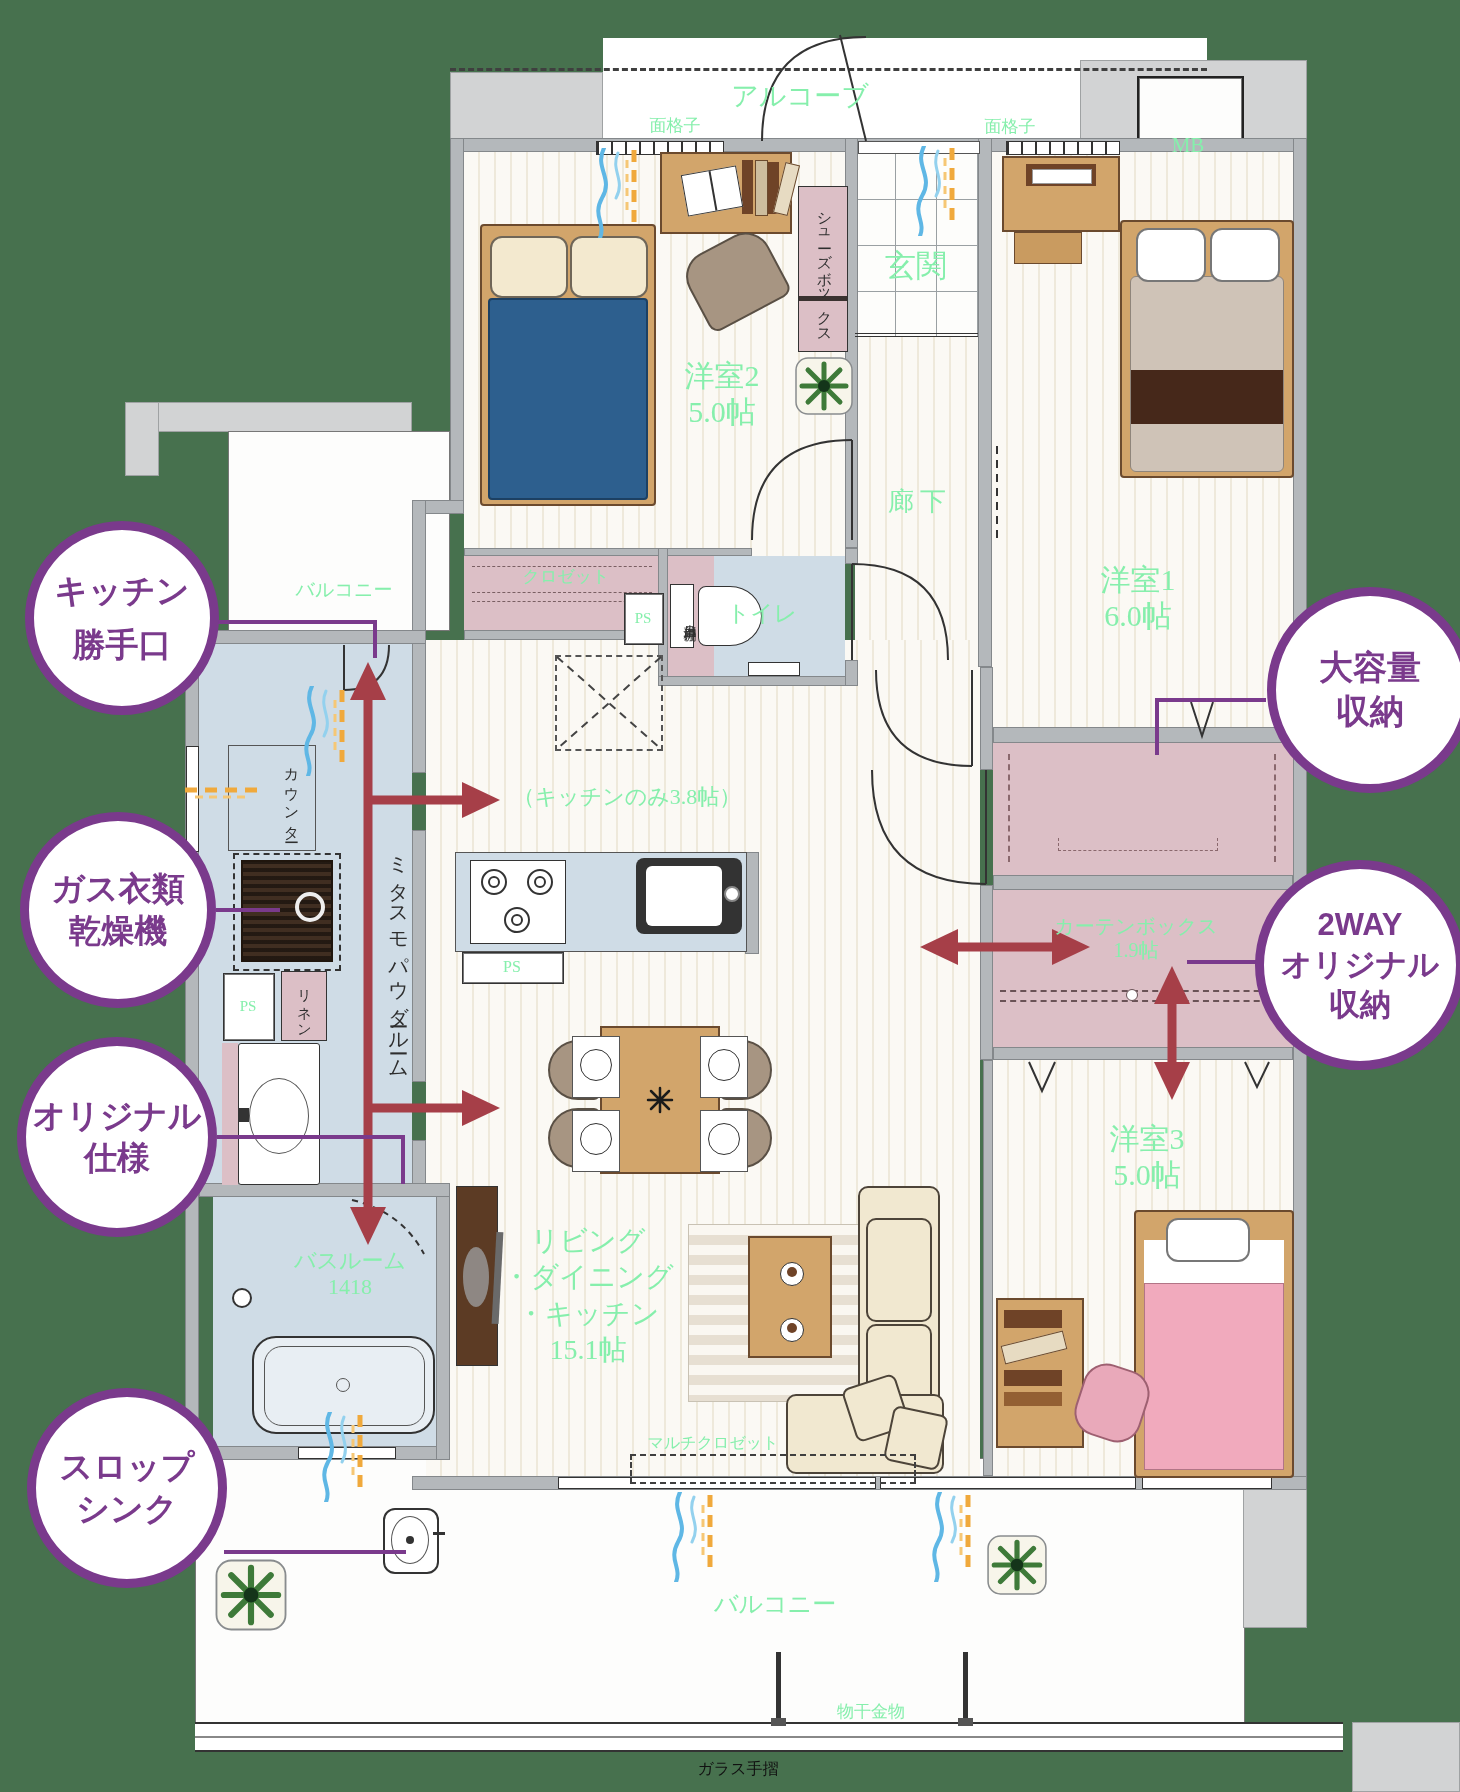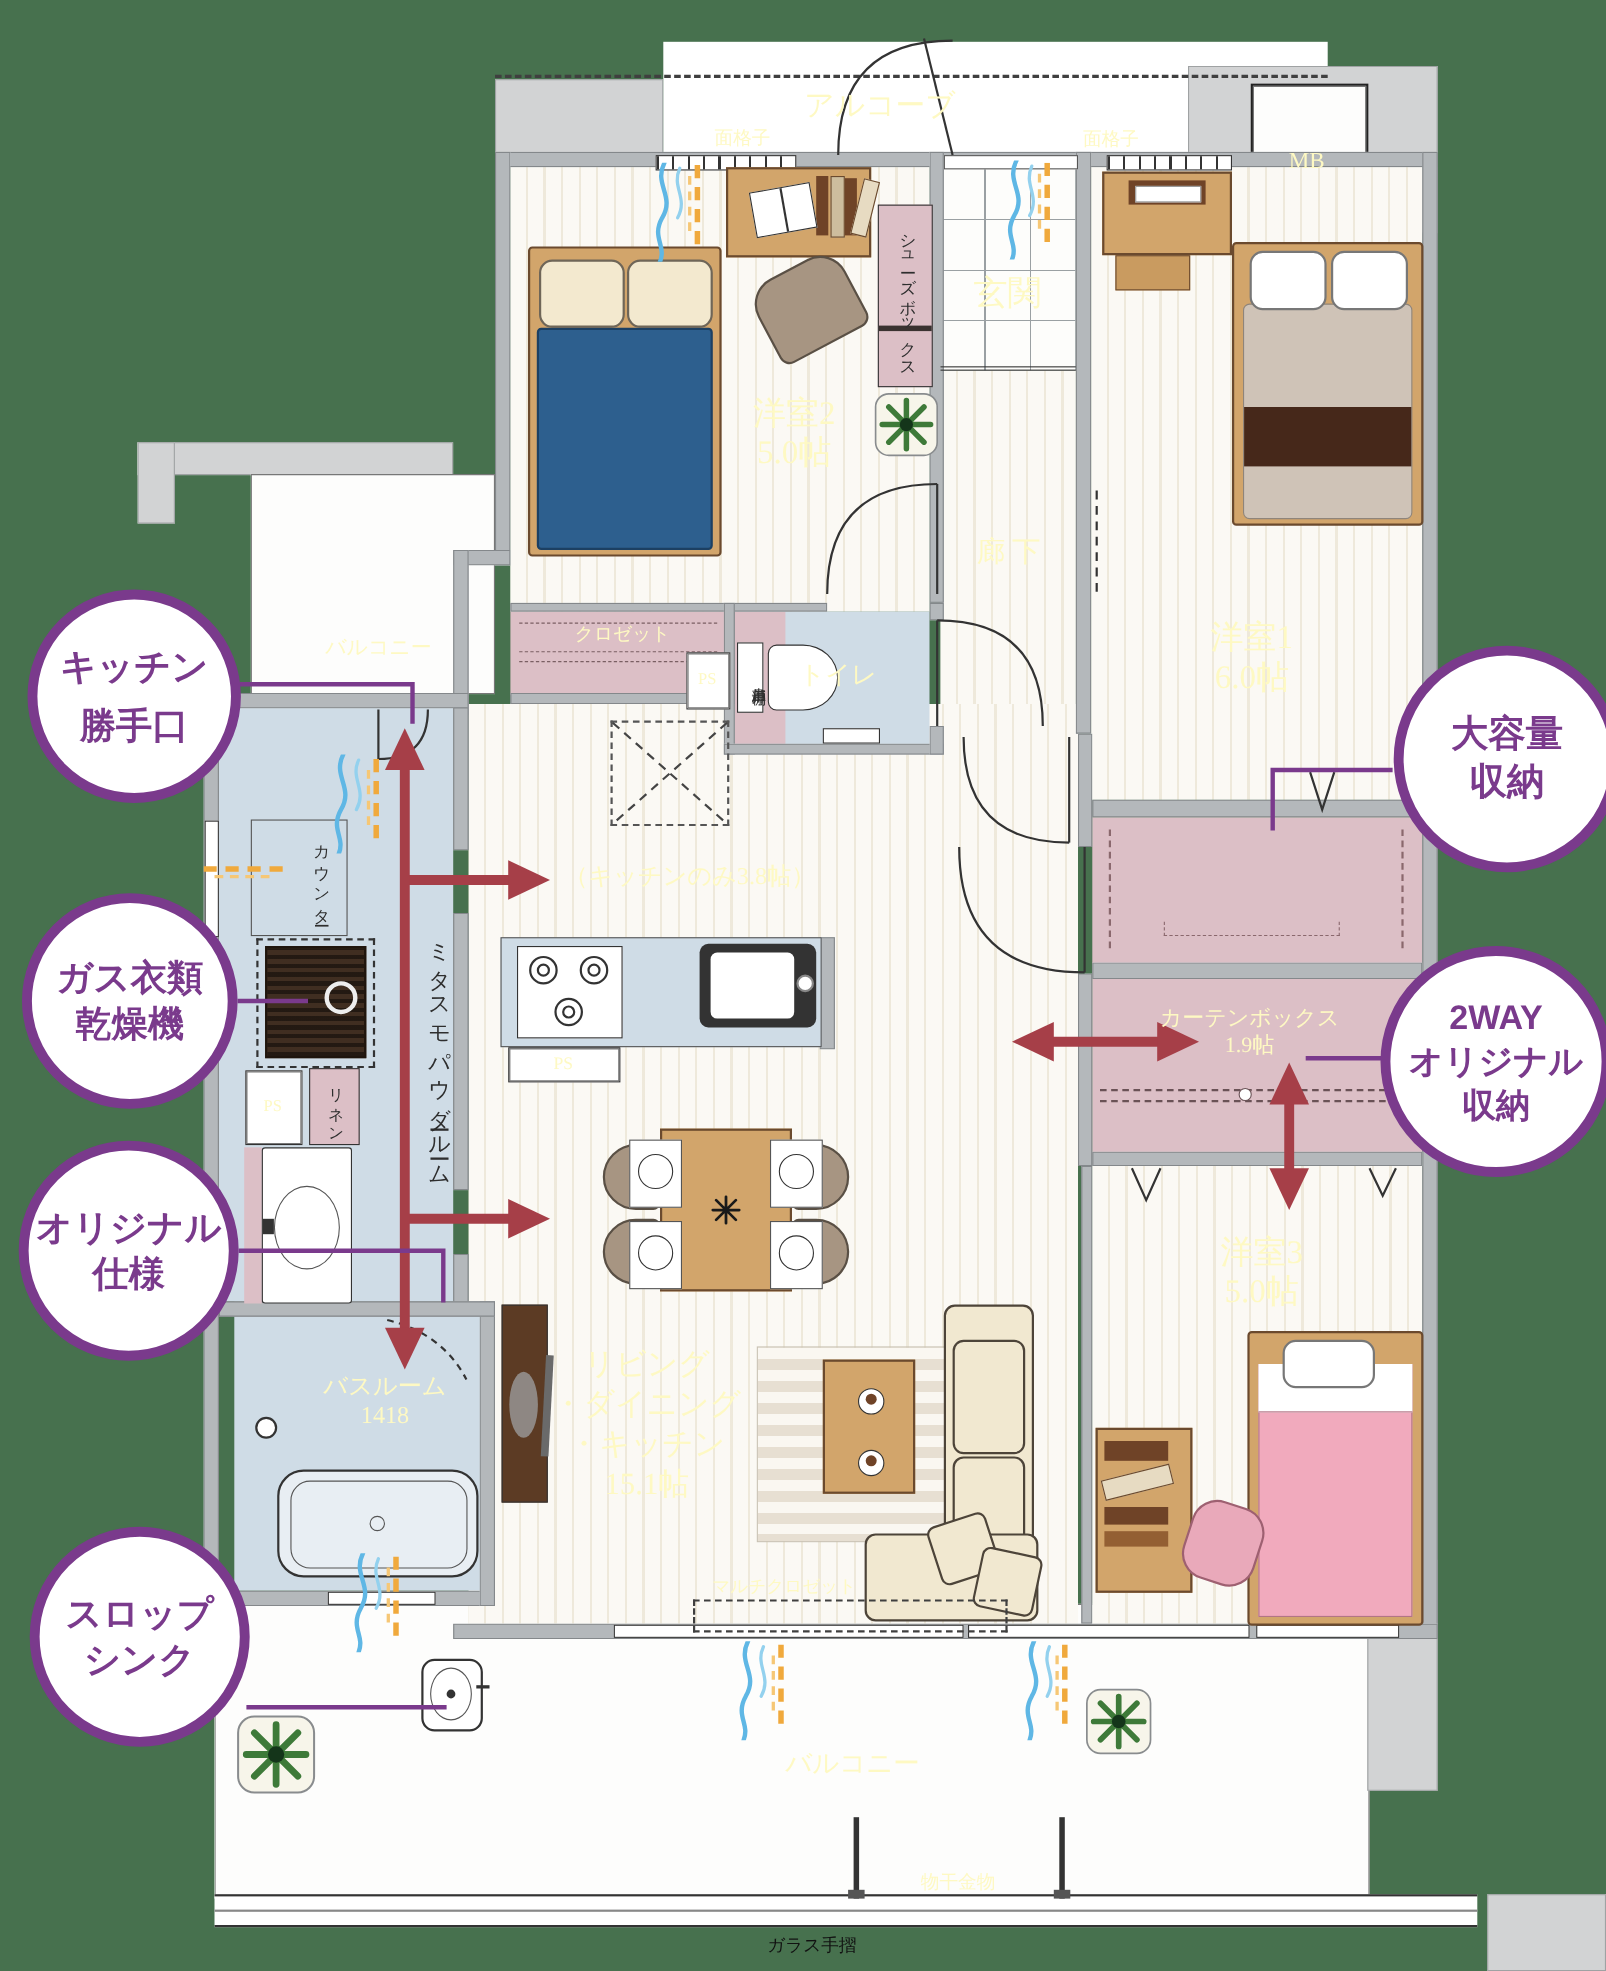--- a/index.html
+++ b/index.html
@@ -11,21 +11,21 @@
   .gray{position:absolute;background:#d2d3d4;box-shadow:0 0 0 1px #9fa2a3 inset;}
   .white{position:absolute;background:#fdfdfc;box-shadow:0 0 0 1px #777 inset;}
   .cream{position:absolute;background-color:#f6f2e7;
          background-image:repeating-linear-gradient(90deg,rgba(255,255,255,.55) 0 14px,rgba(229,222,204,.45) 14px 16px);}
   .pinkf{position:absolute;background:#dcbfc6;}
   .bluef{position:absolute;background:#cfdce6;}
   .win{position:absolute;background:#fff;border:1.5px solid #333;box-sizing:border-box;}
   .grill{position:absolute;background:#fff;border:1.5px solid #333;box-sizing:border-box;
          background-image:repeating-linear-gradient(90deg,#333 0 2px,transparent 2px 14px);}
   .wood{position:absolute;background:#d2a56b;border:2px solid #6b4a2e;box-sizing:border-box;}
-  .lbl{position:absolute;transform:translate(-50%,-50%);color:#fef9c3;text-align:center;
+  .lbl{position:absolute;transform:translate(-50%,-50%);color:#86efac;text-align:center;
        white-space:nowrap;line-height:1.2;}
   .vlbl{position:absolute;transform:translate(-50%,-50%);color:#2e2e2e;writing-mode:vertical-rl;
         text-align:center;letter-spacing:2px;line-height:1;}
   .badge{position:absolute;background:#fff;border:9px solid #7a3a8c;border-radius:50%;
          display:flex;flex-direction:column;align-items:center;justify-content:center;
          font-family:"Liberation Sans","DejaVu Sans",sans-serif;font-weight:bold;color:#7a3a8c;
          text-align:center;line-height:1.28;box-sizing:border-box;}
   .pillow{position:absolute;background:#f3e9cf;border:2px solid #6f6658;border-radius:12px;}
   .cush{position:absolute;background:#f1e8d0;border:2px solid #4d4439;border-radius:10px;box-sizing:border-box;}
   .chair{position:absolute;background:#a79582;border:2px solid #5a5045;box-sizing:border-box;}
@@ -364,21 +364,21 @@
   <div class="lbl" style="left:350px;top:1274px;font-size:22px;">
     <span style="display:block;">バスルーム</span>
     <span style="display:block;">1418</span>
   </div>
   <div class="lbl" style="left:713px;top:1443px;font-size:16px;">マルチクロゼット</div>
   <div class="lbl" style="left:344px;top:590px;font-size:19px;">バルコニー</div>
   <div class="lbl" style="left:775px;top:1604px;font-size:24px;">バルコニー</div>
   <div class="lbl" style="left:871px;top:1712px;font-size:17px;">物干金物</div>
   <div class="lbl" style="left:738px;top:1769px;font-size:16px;color:#111;">ガラス手摺</div>
 
-  <div class="badge" style="left:25px;top:536px;width:194px;height:194px;font-size:33px;gap:11px;">
+  <div class="badge" style="left:25px;top:521px;width:194px;height:194px;font-size:33px;gap:11px;">
     <span>キッチン</span>
     <span>勝手口</span>
   </div>
   <div class="badge" style="left:20px;top:812px;width:196px;height:196px;font-size:33px;">
     <span>ガス衣類</span>
     <span>乾燥機</span>
   </div>
   <div class="badge" style="left:17px;top:1037px;width:200px;height:200px;font-size:33px;">
     <span>オリジナル</span>
     <span>仕様</span>

